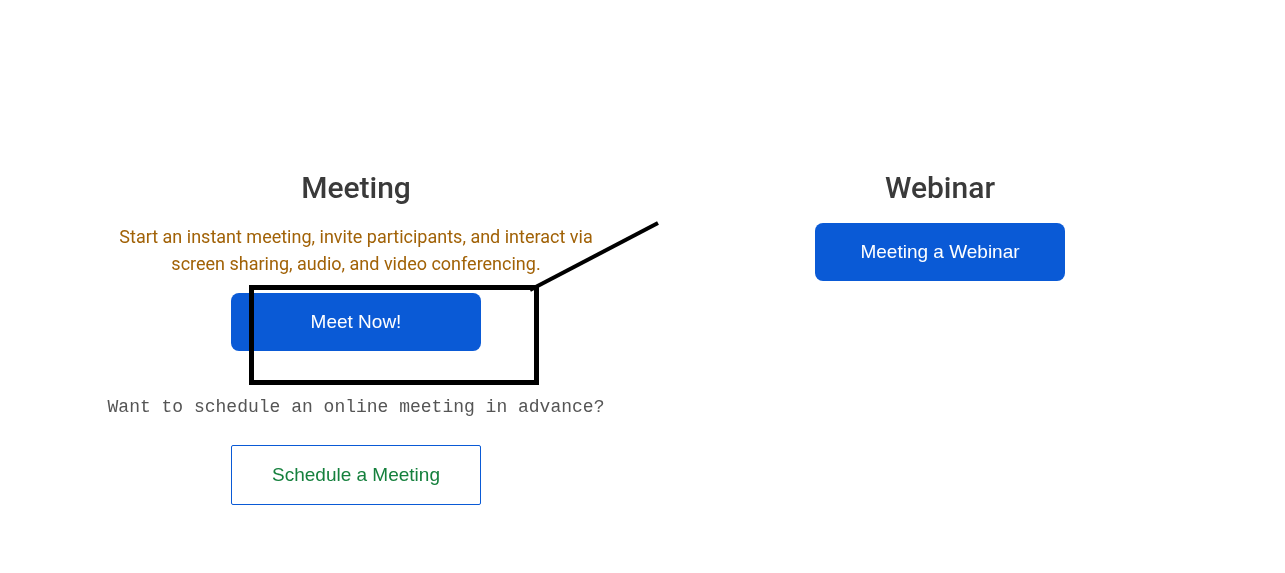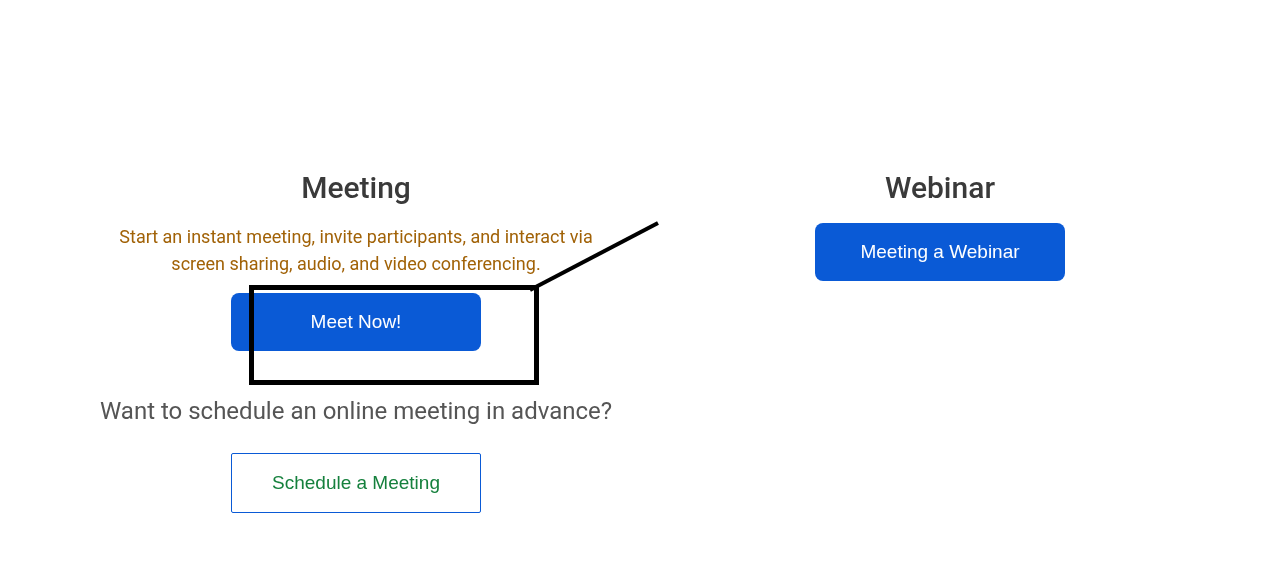--- a/index.html
+++ b/index.html
@@ -49,23 +49,24 @@
       border: none;
       font-size: 19px;
       font-weight: 400;
       padding: 18px 40px;
       min-width: 250px;
       cursor: pointer;
       border-radius: 8px;
     }
     .sub-question {
       margin-top: 46px;
-      font-size: 24px;
+      font-size: 18px;
       color: #555555;
       margin-bottom: 28px;
+      font-family: Liberation Mono, monospace;
     }
     .btn-secondary {
       background: #ffffff;
       color: #15803d;
       border: 1px solid #0a5ad6;
       font-size: 19px;
       font-weight: 400;
       padding: 18px 40px;
       min-width: 250px;
       cursor: pointer;

